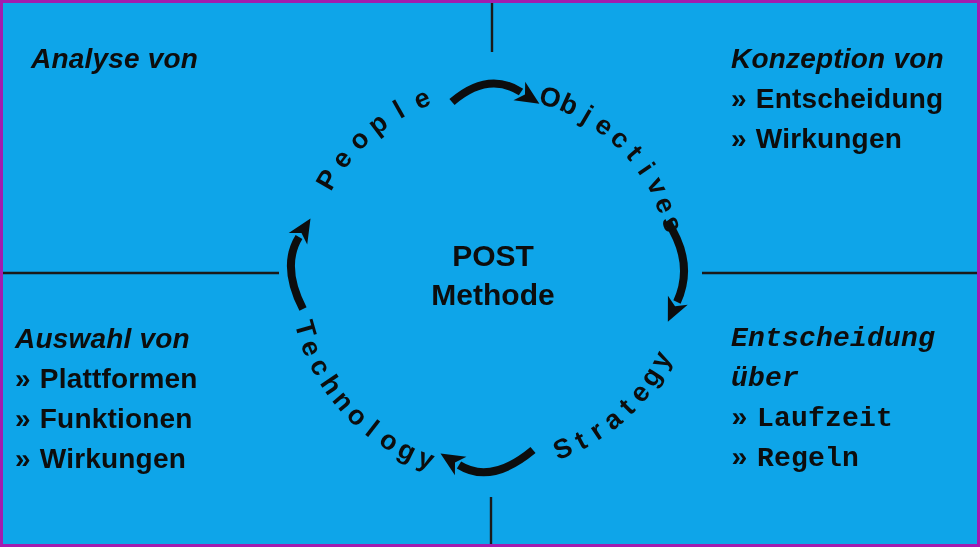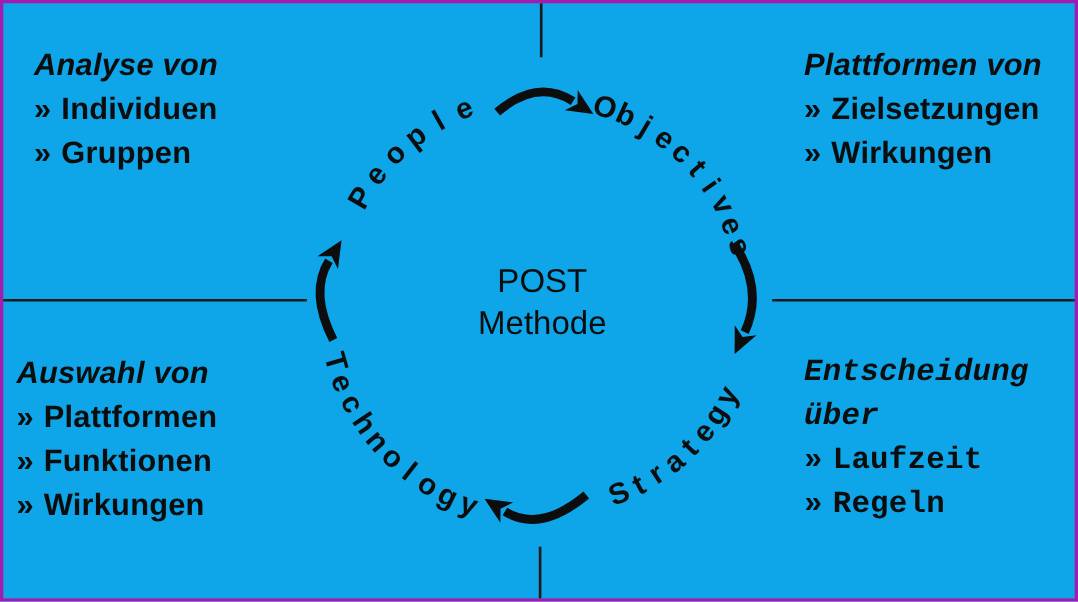--- a/index.html
+++ b/index.html
@@ -30,21 +30,21 @@
   .quad-bl { left: 12px; top: 316px; }
   .quad-br { left: 728px; top: 316px; width: 215px; font-family: Liberation Mono, monospace; }
   .quad-title { font-style: italic; }
   .quad ul { margin: 0; padding: 0; list-style: none; }
   .quad li { white-space: nowrap; }
   .quad .bullet { margin-right: 9px; }
   .center-label {
     position: absolute; left: 490px; top: 272px;
     transform: translate(-50%, -50%);
     text-align: center;
-    font-size: 30px; line-height: 39px; font-weight: 400;
+    font-size: 30px; line-height: 39px; font-weight: 700;
     white-space: nowrap;
   }
   .arc-word { position: absolute; left: 0; top: 0; }
   .arc-word span {
     position: absolute;
     font-size: 27px;
     font-weight: 700;
     white-space: pre;
   }
 </style>
@@ -66,30 +66,26 @@
     <path d="M491,497 V544" stroke="#1a1a1a" stroke-width="2.4"></path>
 
     <path d="M452,102 Q488,71 521,92" stroke="#0d0d0d" stroke-width="8" fill="none" marker-end="url(#ah)"></path>
     <path d="M667,221 Q695,263 677,302" stroke="#0d0d0d" stroke-width="8" fill="none" marker-end="url(#ah)"></path>
     <path d="M533,450 Q491,485 459,465" stroke="#0d0d0d" stroke-width="8" fill="none" marker-end="url(#ah)"></path>
     <path d="M303,309 Q281,266 299,237" stroke="#0d0d0d" stroke-width="8" fill="none" marker-end="url(#ah)"></path>
   </svg>
 
   <section class="quad quad-tl">
     <div class="quad-title">Analyse von</div>
-    <ul>
-        <li><span class="bullet">»</span><span>Individuen</span></li>
-        <li><span class="bullet">»</span><span>Gruppen</span></li>
-      </ul>
   </section>
 
   <section class="quad quad-tr">
-    <div class="quad-title">Plattformen von</div>
+    <div class="quad-title">Konzeption von</div>
     <ul>
-        <li><span class="bullet">»</span><span>Zielsetzungen</span></li>
+        <li><span class="bullet">»</span><span>Entscheidung</span></li>
         <li><span class="bullet">»</span><span>Wirkungen</span></li>
       </ul>
   </section>
 
   <section class="quad quad-bl">
     <div class="quad-title">Auswahl von</div>
     <ul>
         <li><span class="bullet">»</span><span>Plattformen</span></li>
         <li><span class="bullet">»</span><span>Funktionen</span></li>
         <li><span class="bullet">»</span><span>Wirkungen</span></li>

